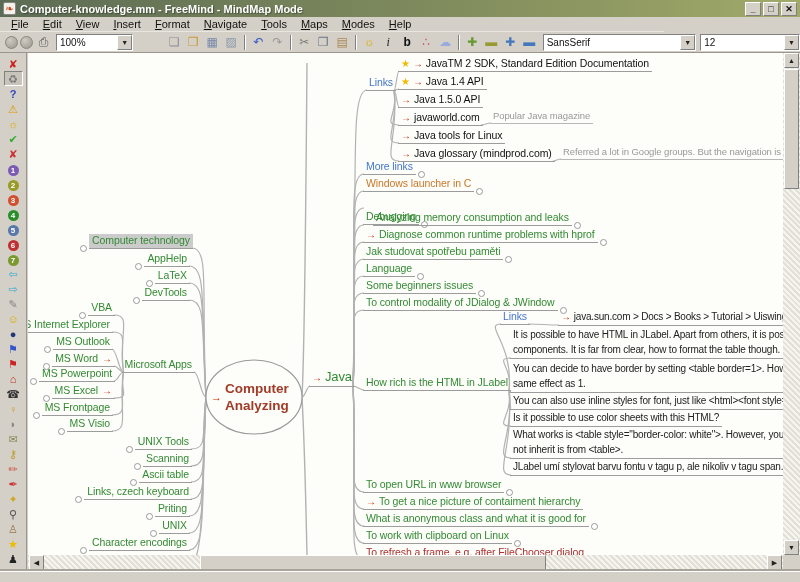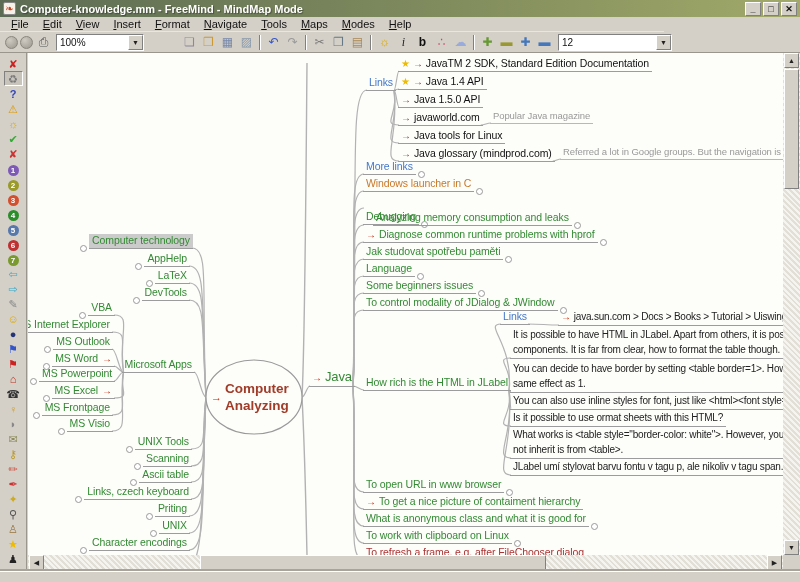--- a/index.html
+++ b/index.html
@@ -138,20 +138,24 @@
       <div class="tbtn" style="color: rgb(221, 170, 0);">☼</div>
       <div class="tbtn" style="color: rgb(34, 34, 34); font-style: italic; font-family: &quot;Liberation Serif&quot;, serif;">i</div>
       <div class="tbtn" style="color: rgb(17, 17, 17); font-weight: bold;">b</div>
       <div class="tbtn" style="color: rgb(204, 68, 102);">∴</div>
       <div class="tbtn" style="color: rgb(153, 170, 221);">☁</div>
       <div class="tsep"></div>
       <div class="tbtn" style="color: rgb(102, 153, 51);">✚</div>
       <div class="tbtn" style="color: rgb(153, 153, 51);">▬</div>
       <div class="tbtn" style="color: rgb(68, 119, 187);">✚</div>
       <div class="tbtn" style="color: rgb(68, 119, 187);">▬</div>
+      <div class="combo" id="font-combo">
+        <span>SansSerif</span>
+        <span class="arrow">▼</span>
+      </div>
       <div class="combo" id="size-combo">
         <span>12</span>
         <span class="arrow">▼</span>
       </div>
     </div>
   <div id="lefttoolbar">
       <div class="licon" style="color: rgb(204, 34, 34);">✘</div>
       <div class="licon pressed" style="color: rgb(119, 119, 119);">♻</div>
       <div class="licon" style="color: rgb(51, 68, 187); font-weight: bold;">?</div>
       <div class="licon" style="color: rgb(221, 153, 0);">⚠</div>
@@ -268,21 +272,21 @@
         <div class="node side-right green folded" style="top: 226px; left: 335px;"><span>Some beginners issues</span></div>
         <div class="node side-right green folded" style="top: 243px; left: 335px;"><span>To control modality of JDialog &amp; JWindow</span></div>
         <div class="node side-right green" style="top: 323px; left: 335px;"><span>How rich is the HTML in JLabel</span></div>
         <div class="node side-right blue" style="top: 257px; left: 472px;"><span>Links</span></div>
         <div class="node side-right para" style="top: 256px; left: 530px;"><span class="nicon ic-link">→</span><span>java.sun.com &gt; Docs &gt; Books &gt; Tutorial &gt; Uiswing &gt; Comp</span></div>
         <div class="node side-right para" style="top: 274px; left: 482px;"><span>It is possible to have HTML in JLabel. Apart from others, it is possible to
 components. It is far from clear, how to format the table though.</span></div>
         <div class="node side-right para" style="top: 308px; left: 482px;"><span>You can decide to have border by setting &lt;table border=1&gt;. However, 0
 same effect as 1.</span></div>
         <div class="node side-right para" style="top: 340px; left: 482px;"><span>You can also use inline styles for font, just like &lt;html&gt;&lt;font style="color:</span></div>
-        <div class="node side-right para" style="top: 357px; left: 482px;"><span>Is it possible to use ormat sheets with this HTML?</span></div>
+        <div class="node side-right para" style="top: 357px; left: 482px;"><span>Is it possible to use color sheets with this HTML?</span></div>
         <div class="node side-right para" style="top: 374px; left: 482px;"><span>What works is &lt;table style="border-color: white"&gt;. However, you have to
 not inherit is from &lt;table&gt;.</span></div>
         <div class="node side-right para" style="top: 406px; left: 482px;"><span>JLabel umí stylovat barvu fontu v tagu p, ale nikoliv v tagu span.</span></div>
         <div class="node side-right green folded" style="top: 425px; left: 335px;"><span>To open URL in www browser</span></div>
         <div class="node side-right green" style="top: 442px; left: 335px;"><span class="nicon ic-link">→</span><span>To get a nice picture of contaiment hierarchy</span></div>
         <div class="node side-right green folded" style="top: 459px; left: 335px;"><span>What is anonymous class and what it is good for</span></div>
         <div class="node side-right green folded" style="top: 476px; left: 335px;"><span>To work with clipboard on Linux</span></div>
         <div class="node side-right maroon" style="top: 493px; left: 335px;"><span>To refresh a frame, e.g. after FileChooser dialog</span></div>
         <div class="node side-left green selected folded" style="top: 181px; right: 590px;"><span>Computer technology</span></div>
         <div class="node side-left green folded" style="top: 199px; right: 593px;"><span>AppHelp</span></div>

